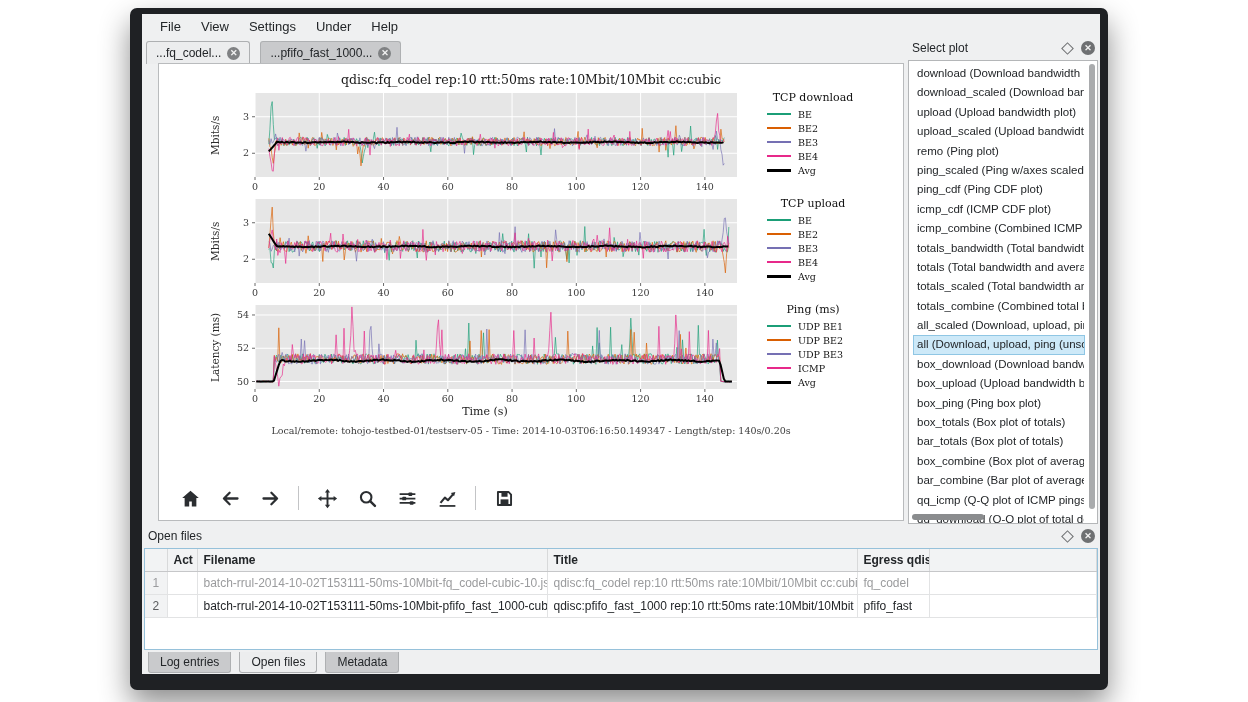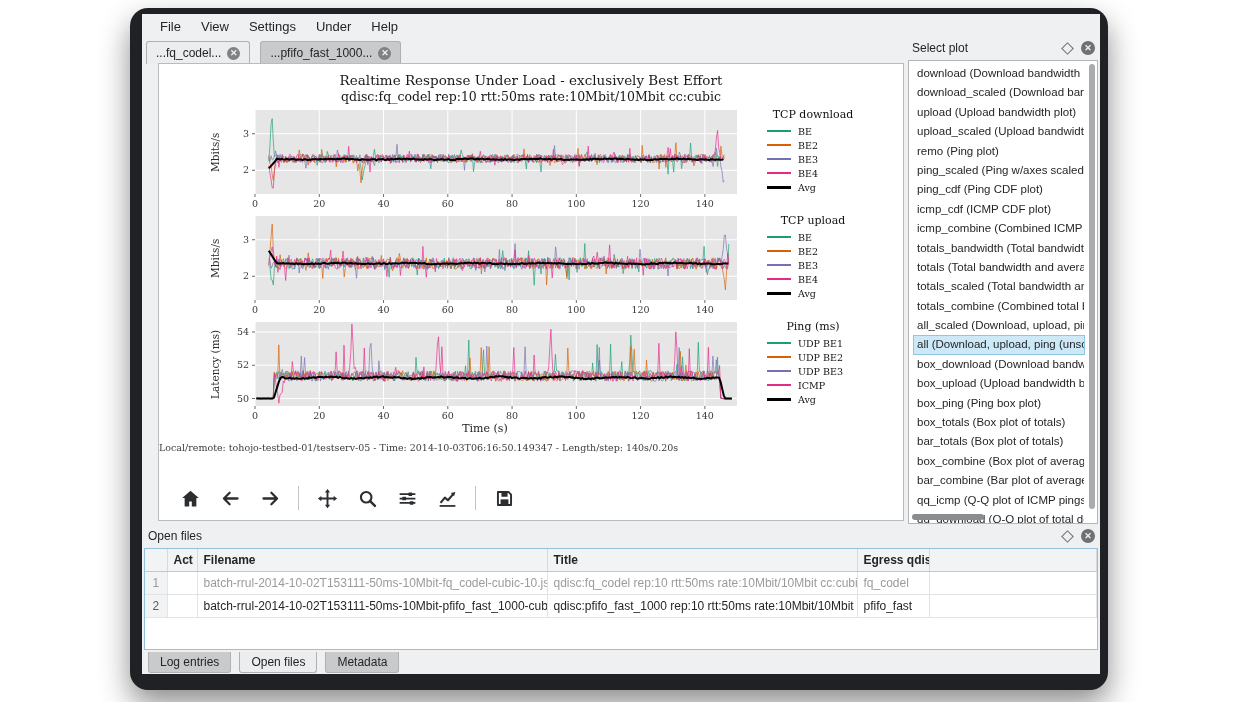--- a/index.html
+++ b/index.html
@@ -1,19 +1,19 @@
 <!DOCTYPE html>
 <html><head>
 <meta charset="utf-8">
 <style>
   html,body{margin:0;padding:0;}
   body{width:1248px;height:702px;background:#ffffff;position:relative;overflow:hidden;
        font-family:"Liberation Sans",sans-serif;color:#232629;}
   .window{position:absolute;left:130px;top:8px;width:978px;height:682px;background:#1f2124;
-          border-radius:18px;box-shadow:0 14px 30px rgba(0,0,0,.45);
+          border-radius:7px;box-shadow:0 14px 30px rgba(0,0,0,.45);
           padding:6px 8px 16px 12px;box-sizing:border-box;}
   .content{width:100%;height:100%;background:#eff0f1;position:relative;overflow:hidden;}
 
   
   .menubar{position:absolute;top:0;left:0;right:0;height:25px;display:flex;align-items:center;padding-left:8px;}
   .menu-item{padding:3px 10px;font-size:13px;cursor:default;}
 
   
   .tabbar{position:absolute;top:26px;left:4px;height:24px;display:flex;align-items:flex-end;}
   .tab{display:flex;align-items:center;gap:6px;font-size:12px;padding:4px 9px;
@@ -32,21 +32,21 @@
   .ylab{writing-mode:vertical-rl;transform:rotate(180deg);width:16px;height:92px;text-align:center;
         font-family:"DejaVu Serif",serif;font-size:10.5px;color:#2a2a2a;}
   .legend{width:128px;margin-left:4px;margin-top:2px;font-family:"DejaVu Serif",serif;}
   .legend-title{font-size:11px;text-align:center;margin-bottom:3px;color:#111;}
   .legend-entry{display:flex;align-items:center;gap:7px;padding:1.5px 0 1.5px 18px;}
   .legend-swatch{width:24px;height:2px;flex:none;}
   .legend-swatch.thick{height:3px;}
   .legend-label{font-size:9.5px;color:#111;}
   .xlabel{margin-left:66px;width:520px;text-align:center;font-family:"DejaVu Serif",serif;
           font-size:11px;color:#1a1a1a;}
-  .status-line{font-family:"DejaVu Serif",serif;font-size:9.5px;color:#3c3c3c;margin-top:7px;}
+  .status-line{text-align:center;font-family:"DejaVu Serif",serif;font-size:9.5px;color:#3c3c3c;margin-top:7px;}
 
   
   .mpl-toolbar{margin-top:auto;display:flex;align-items:center;gap:6px;padding:4px 6px 8px 14px;}
   .mpl-btn{width:34px;height:28px;border:none;background:transparent;display:flex;align-items:center;
            justify-content:center;cursor:pointer;}
   .mpl-btn svg{width:21px;height:21px;}
   .mpl-sep{width:1px;height:24px;background:#c3c4c6;margin:0 5px;}
 
   
   .sidebar{position:absolute;left:766px;top:24px;width:190px;height:486px;display:flex;flex-direction:column;}
@@ -106,21 +106,20 @@
           <span class="tab-close">✕</span>
         </div>
         <div class="tab">
           <span>...pfifo_fast_1000...</span>
           <span class="tab-close">✕</span>
         </div>
       </div>
 
     <div class="plot-panel">
       <div class="fig-titles">
-        <div class="fig-title-1">Realtime Response Under Load - exclusively Best Effort</div>
         <div class="fig-title-3">qdisc:fq_codel rep:10 rtt:50ms rate:10Mbit/10Mbit cc:cubic</div>
       </div>
       <div>
           <div class="plot-row">
             <div class="ylab">Mbits/s</div>
             <svg width="520" height="104">
               <defs>
                 <clipPath id="clip0">
                   <rect x="30" y="4" width="482" height="84"></rect>
                 </clipPath>

